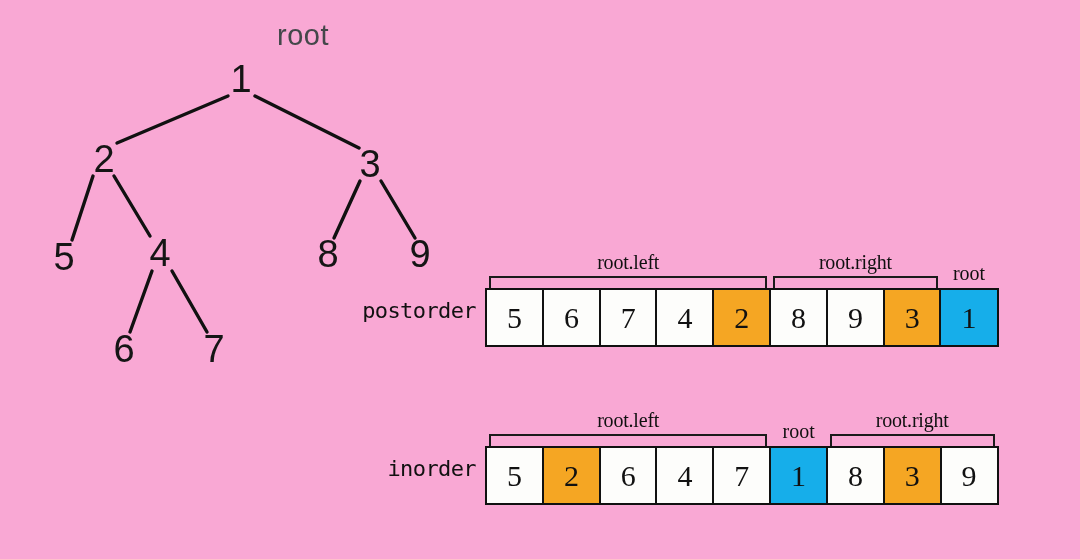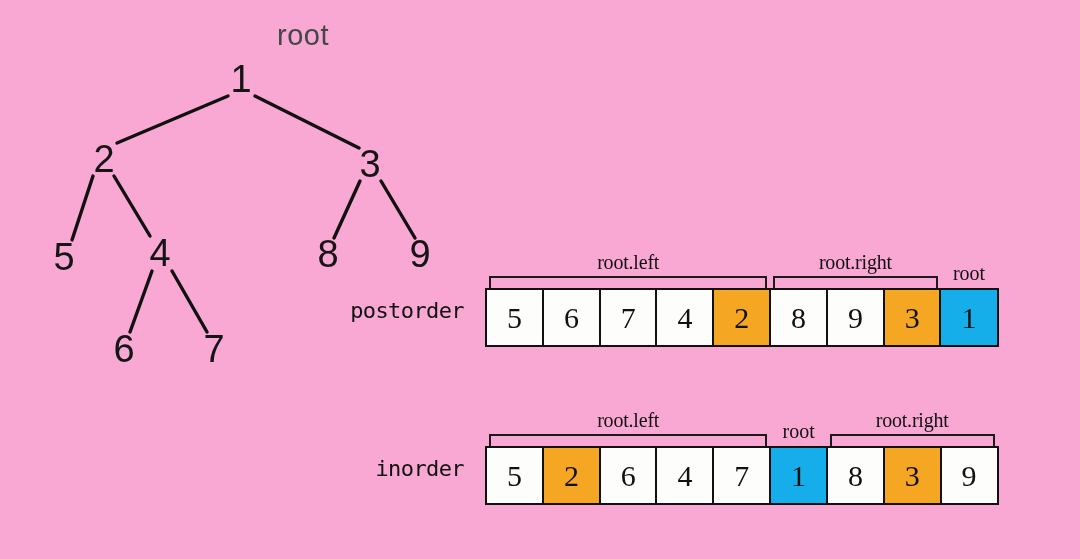--- a/index.html
+++ b/index.html
@@ -57,21 +57,21 @@
   }
   .array-row-label {
     position: absolute;
     font-family: "DejaVu Sans Mono", monospace;
     font-size: 22px;
     color: #111;
     letter-spacing: -0.6px;
     white-space: nowrap;
     text-align: right;
     right: 100%;
-    margin-right: 21px;
+    margin-right: 9px;
     top: 50%;
     transform: translateY(-50%);
   }
   .cells {
     position: relative;
     display: flex;
     height: 44px;
     width: 533px;
     box-sizing: border-box;
   }

